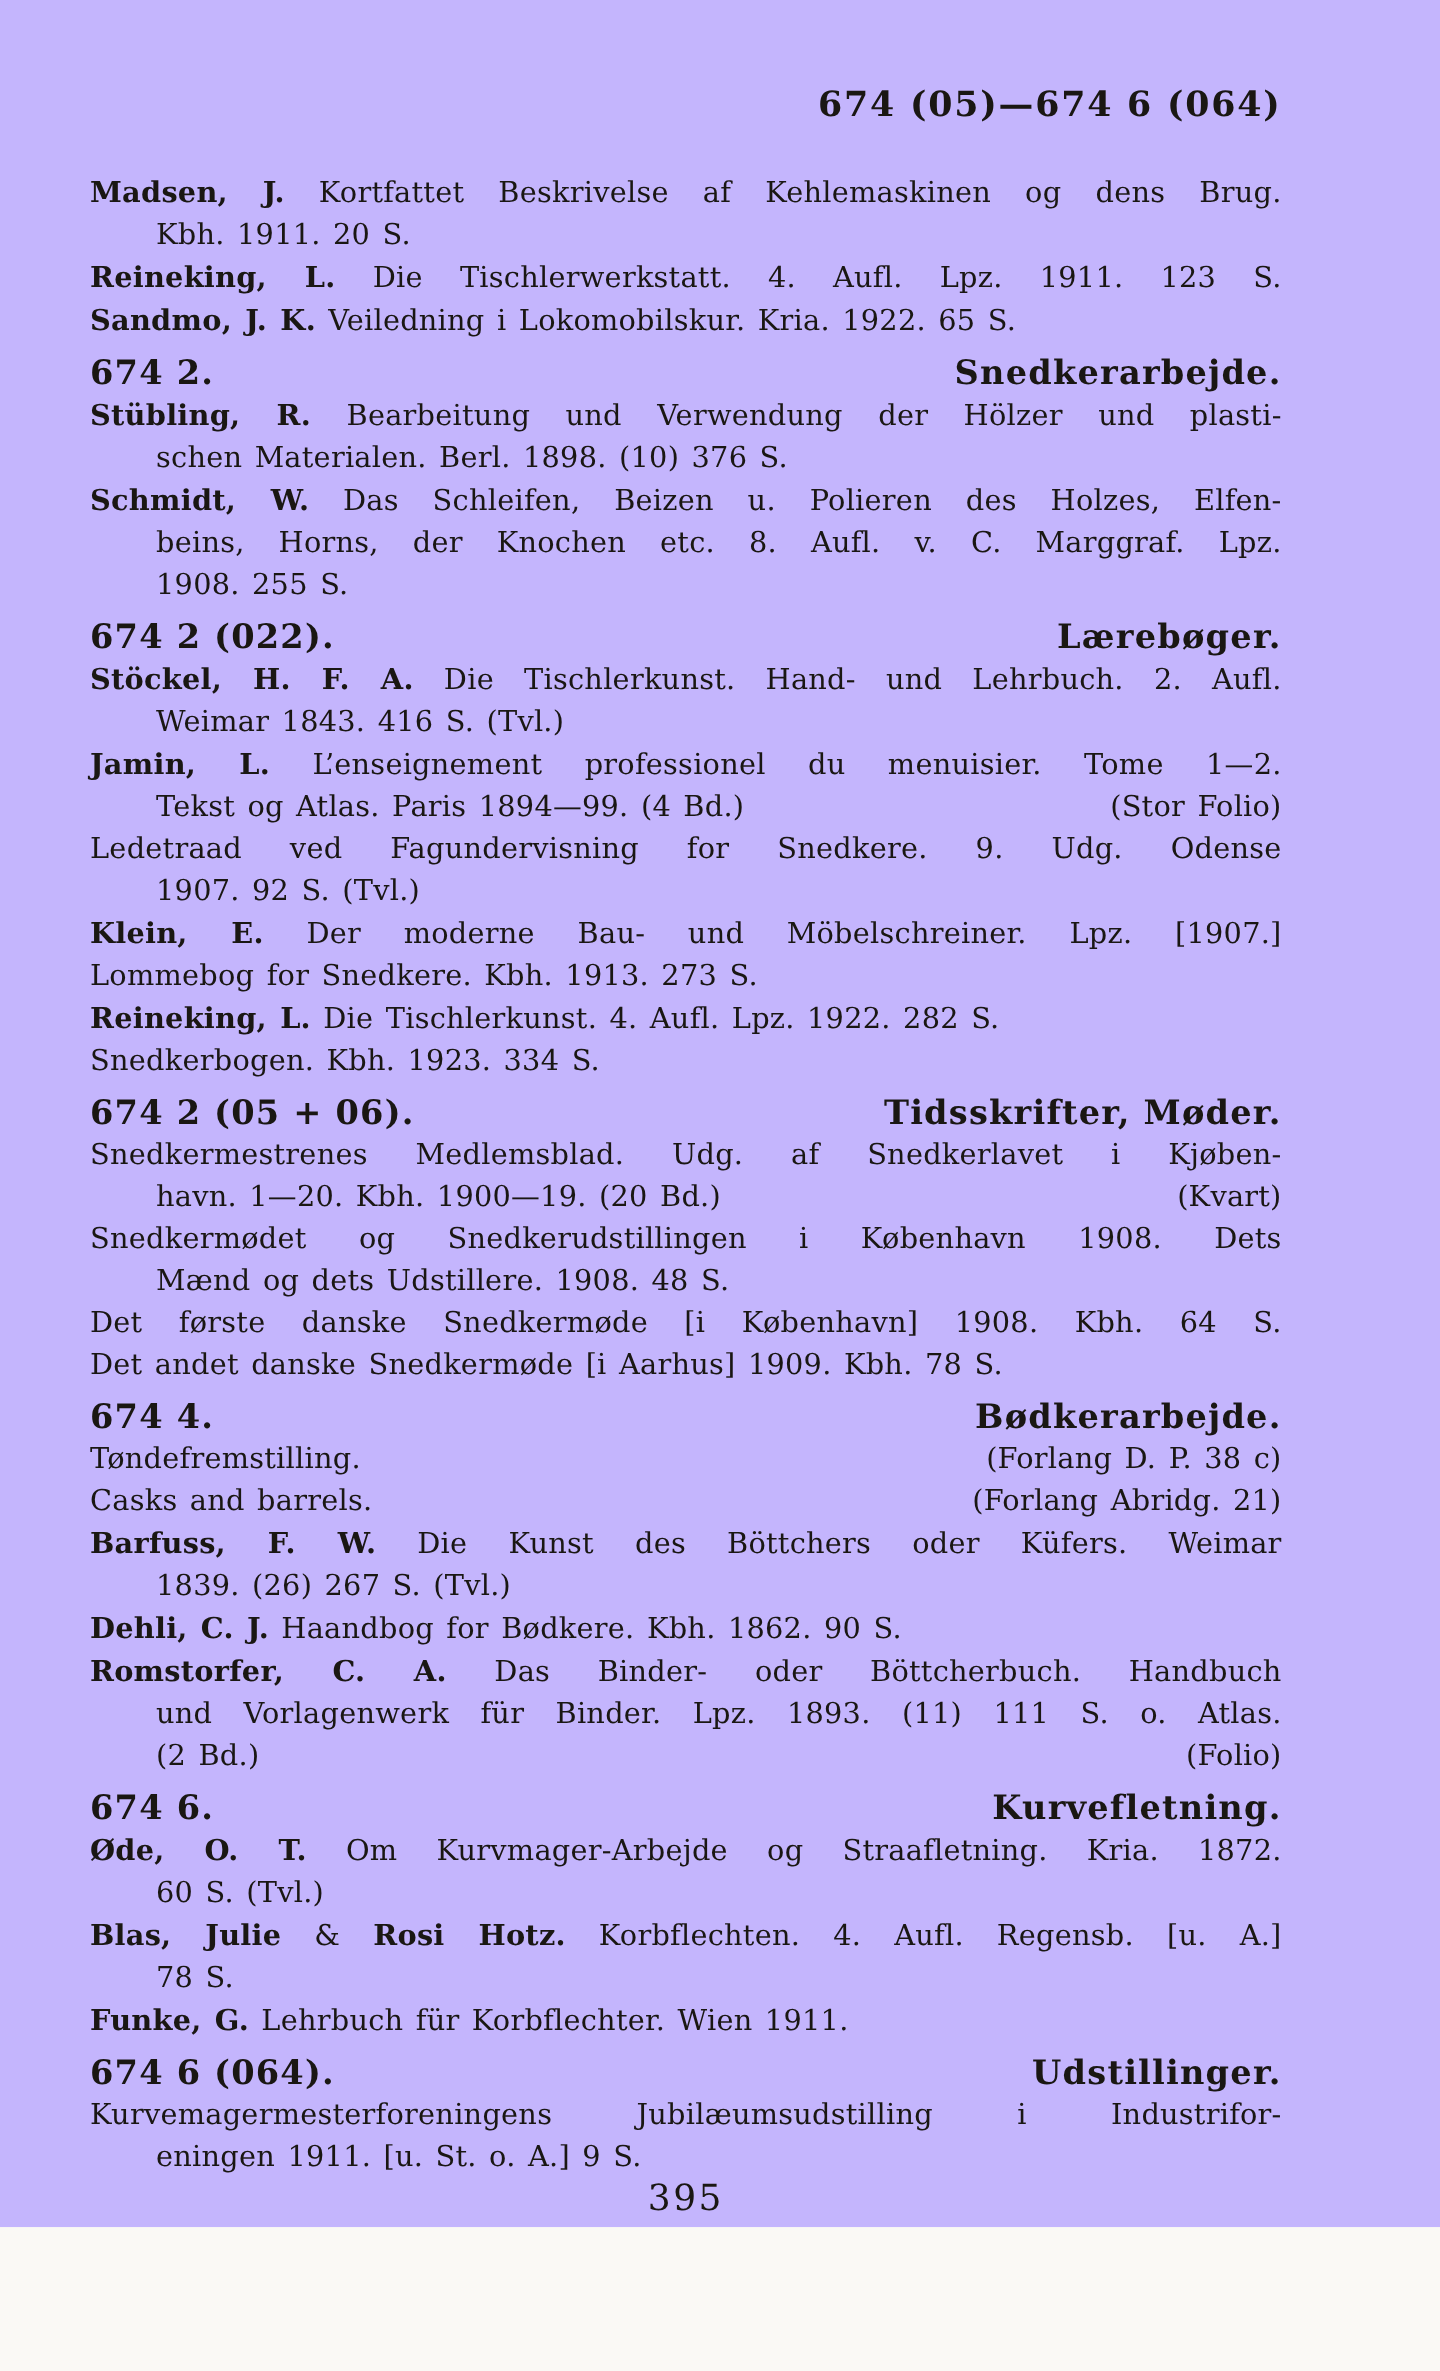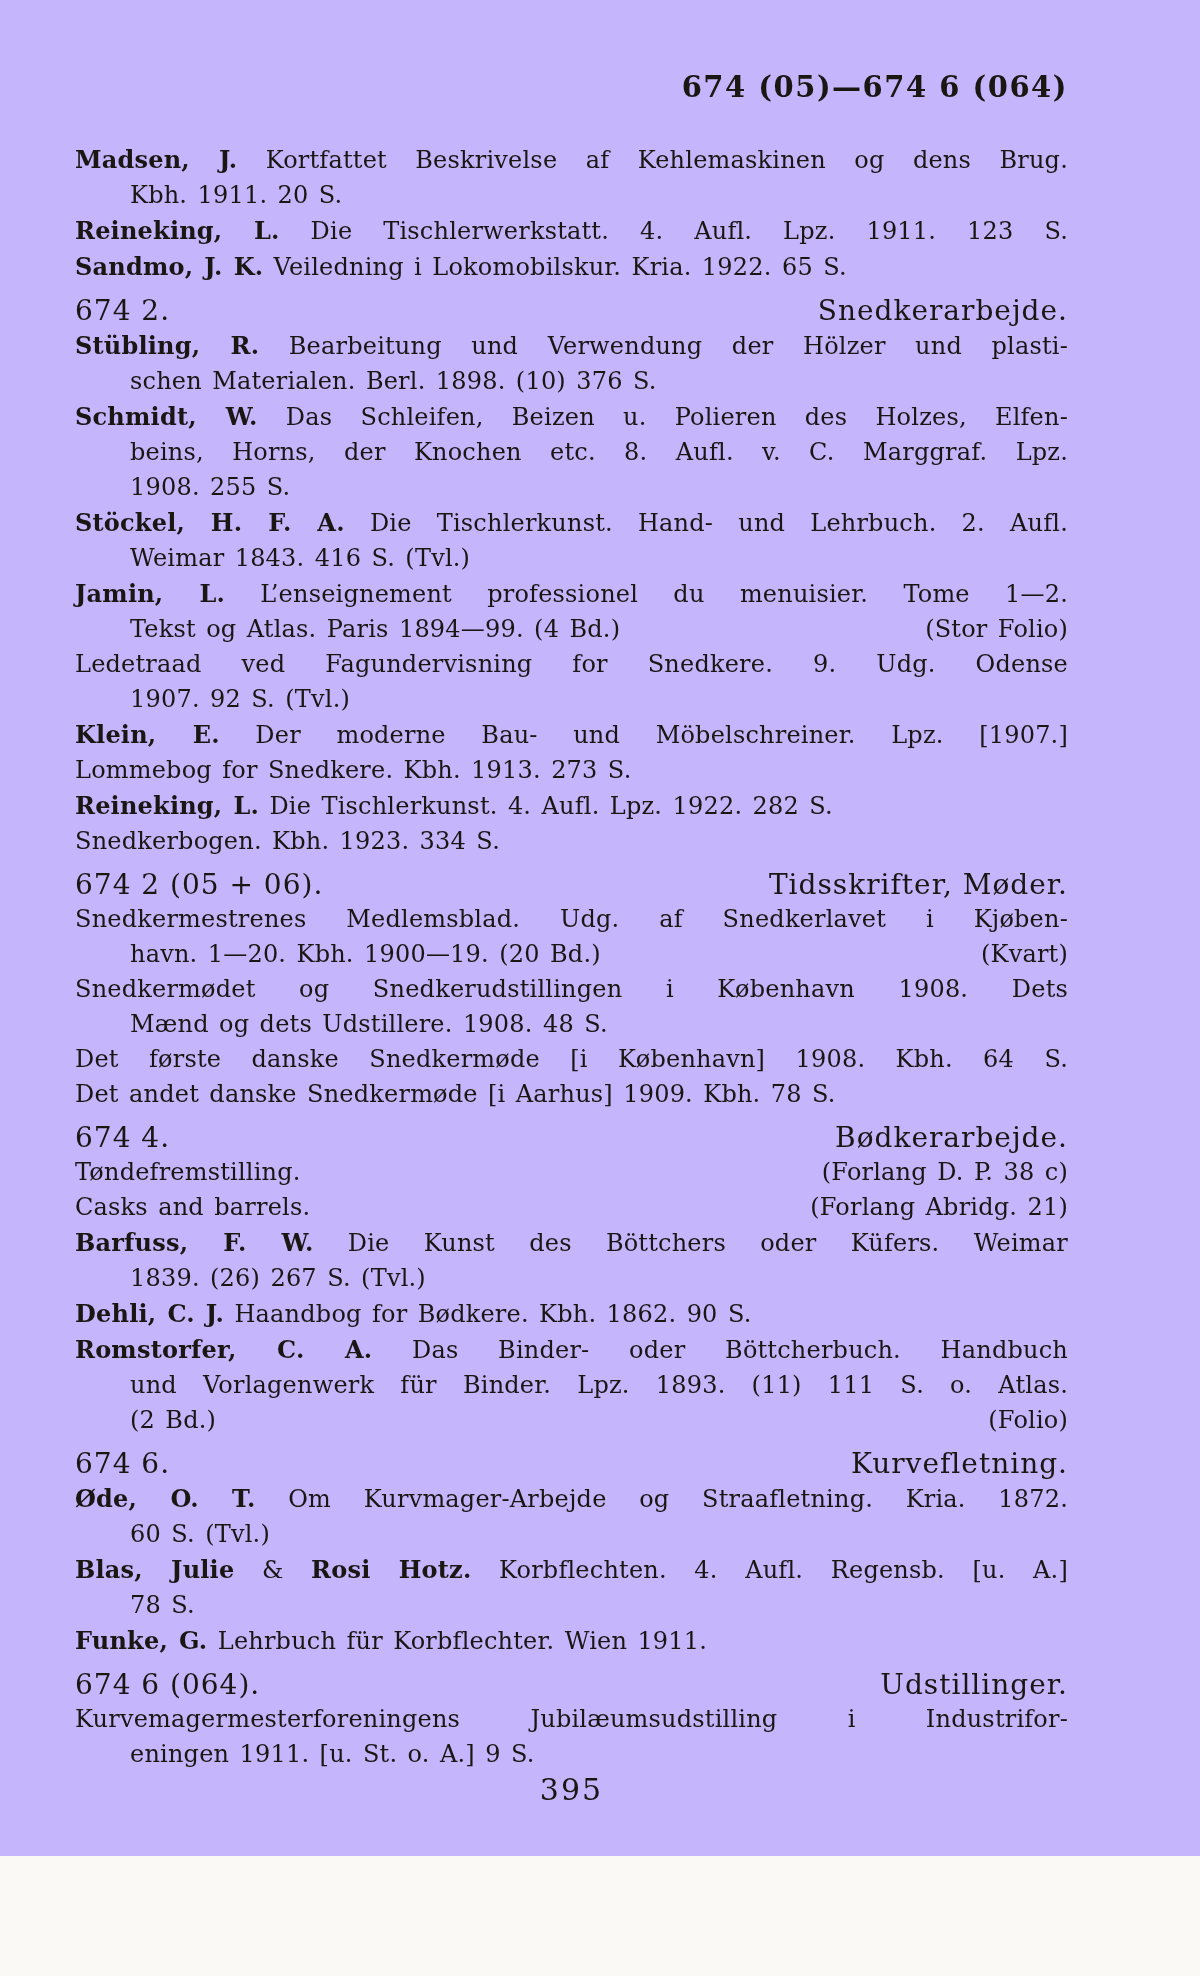--- a/index.html
+++ b/index.html
@@ -43,21 +43,21 @@
     text-align-last: justify;
   }
   .line.split {
     display: flex;
     justify-content: space-between;
   }
   .line .b { font-weight: bold; }
   .section-heading {
     display: flex;
     justify-content: space-between;
-    font-weight: normal;
+    font-weight: bold;
     font-size: 28px;
     line-height: 35px;
     letter-spacing: 1px;
     margin-top: 8px;
   }
   .page-number {
     font-size: 30px;
     line-height: 35px;
     text-align: center;
     letter-spacing: 2px;
@@ -76,20 +76,24 @@
         <div class="line"><span><span class="b">Sandmo, J. K.</span><span> Veiledning i Lokomobilskur. Kria. 1922. 65 S.</span></span></div>
         <div class="section-heading">
           <span>674 2.</span>
           <span>Snedkerarbejde.</span>
         </div>
         <div class="line justify"><span><span class="b">Stübling, R.</span><span> Bearbeitung und Verwendung der Hölzer und plasti-</span></span></div>
         <div class="line indent"><span><span>schen Materialen. Berl. 1898. (10) 376 S.</span></span></div>
         <div class="line justify"><span><span class="b">Schmidt, W.</span><span> Das Schleifen, Beizen u. Polieren des Holzes, Elfen-</span></span></div>
         <div class="line indent justify"><span><span>beins, Horns, der Knochen etc. 8. Aufl. v. C. Marggraf. Lpz.</span></span></div>
         <div class="line indent"><span><span>1908. 255 S.</span></span></div>
+        <div class="section-heading">
+          <span>674 2 (022).</span>
+          <span>Lærebøger.</span>
+        </div>
         <div class="line justify"><span><span class="b">Stöckel, H. F. A.</span><span> Die Tischlerkunst. Hand- und Lehrbuch. 2. Aufl.</span></span></div>
         <div class="line indent"><span><span>Weimar 1843. 416 S. (Tvl.)</span></span></div>
         <div class="line justify"><span><span class="b">Jamin, L.</span><span> L’enseignement professionel du menuisier. Tome 1—2.</span></span></div>
         <div class="line indent split">
           <span><span>Tekst og Atlas. Paris 1894—99. (4 Bd.)</span></span>
           <span>(Stor Folio)</span>
         </div>
         <div class="line justify"><span><span>Ledetraad ved Fagundervisning for Snedkere. 9. Udg. Odense</span></span></div>
         <div class="line indent"><span><span>1907. 92 S. (Tvl.)</span></span></div>
         <div class="line justify"><span><span class="b">Klein, E.</span><span> Der moderne Bau- und Möbelschreiner. Lpz. [1907.]</span></span></div>

